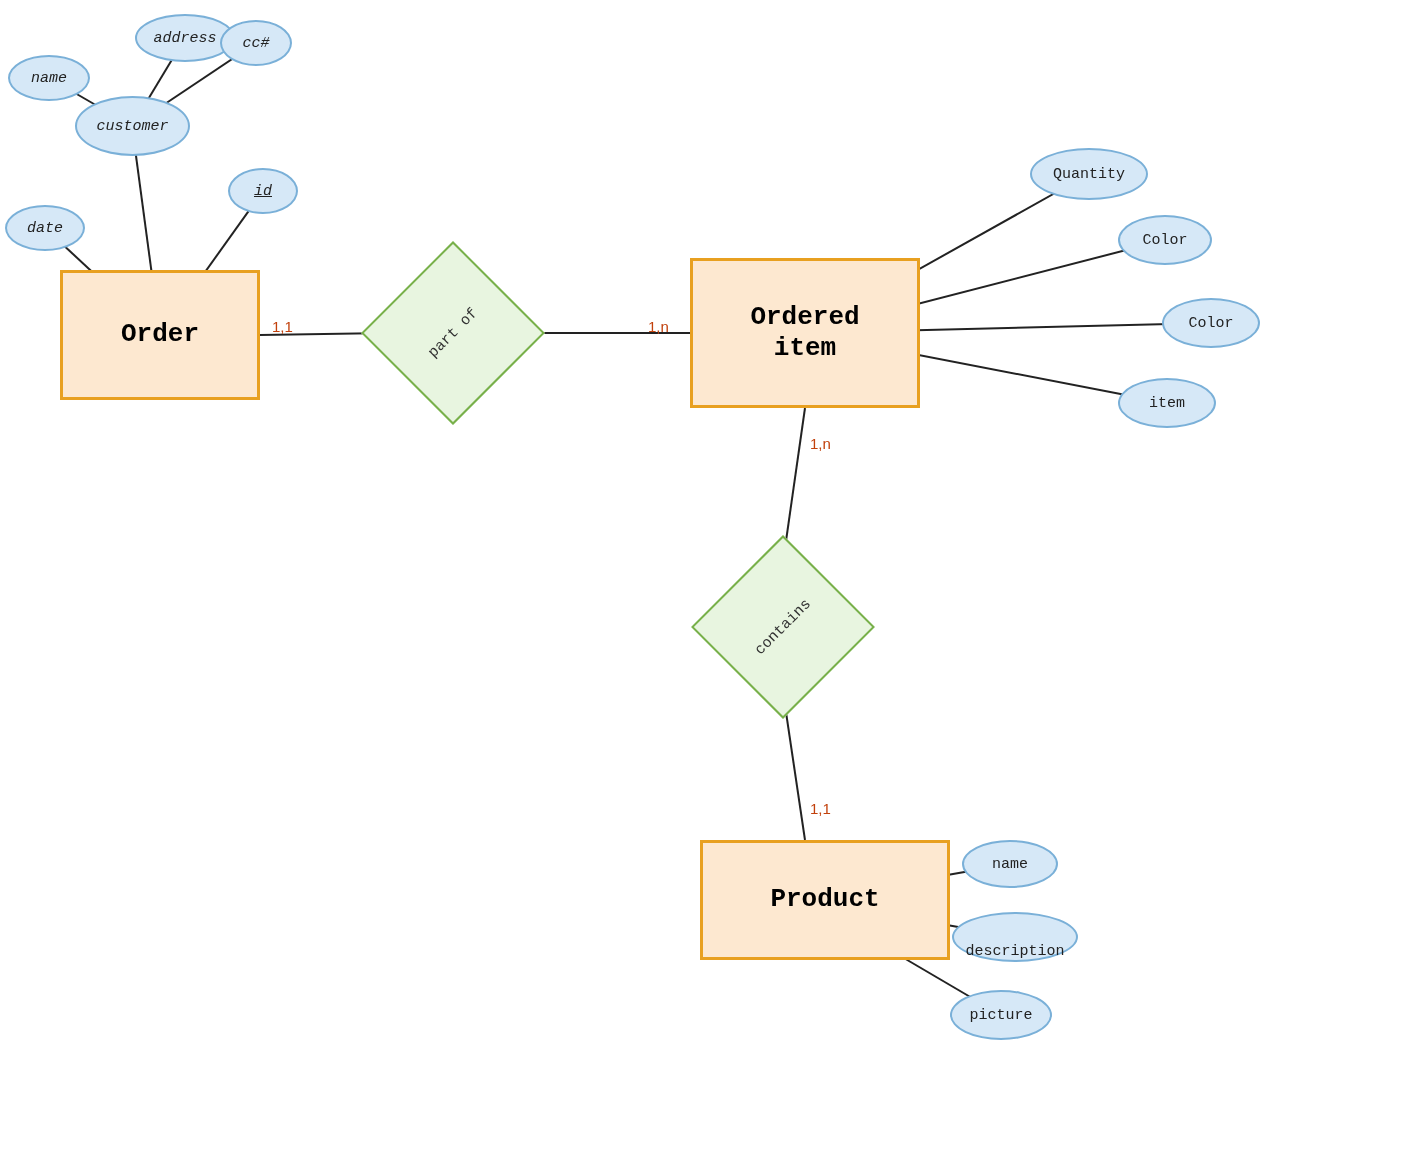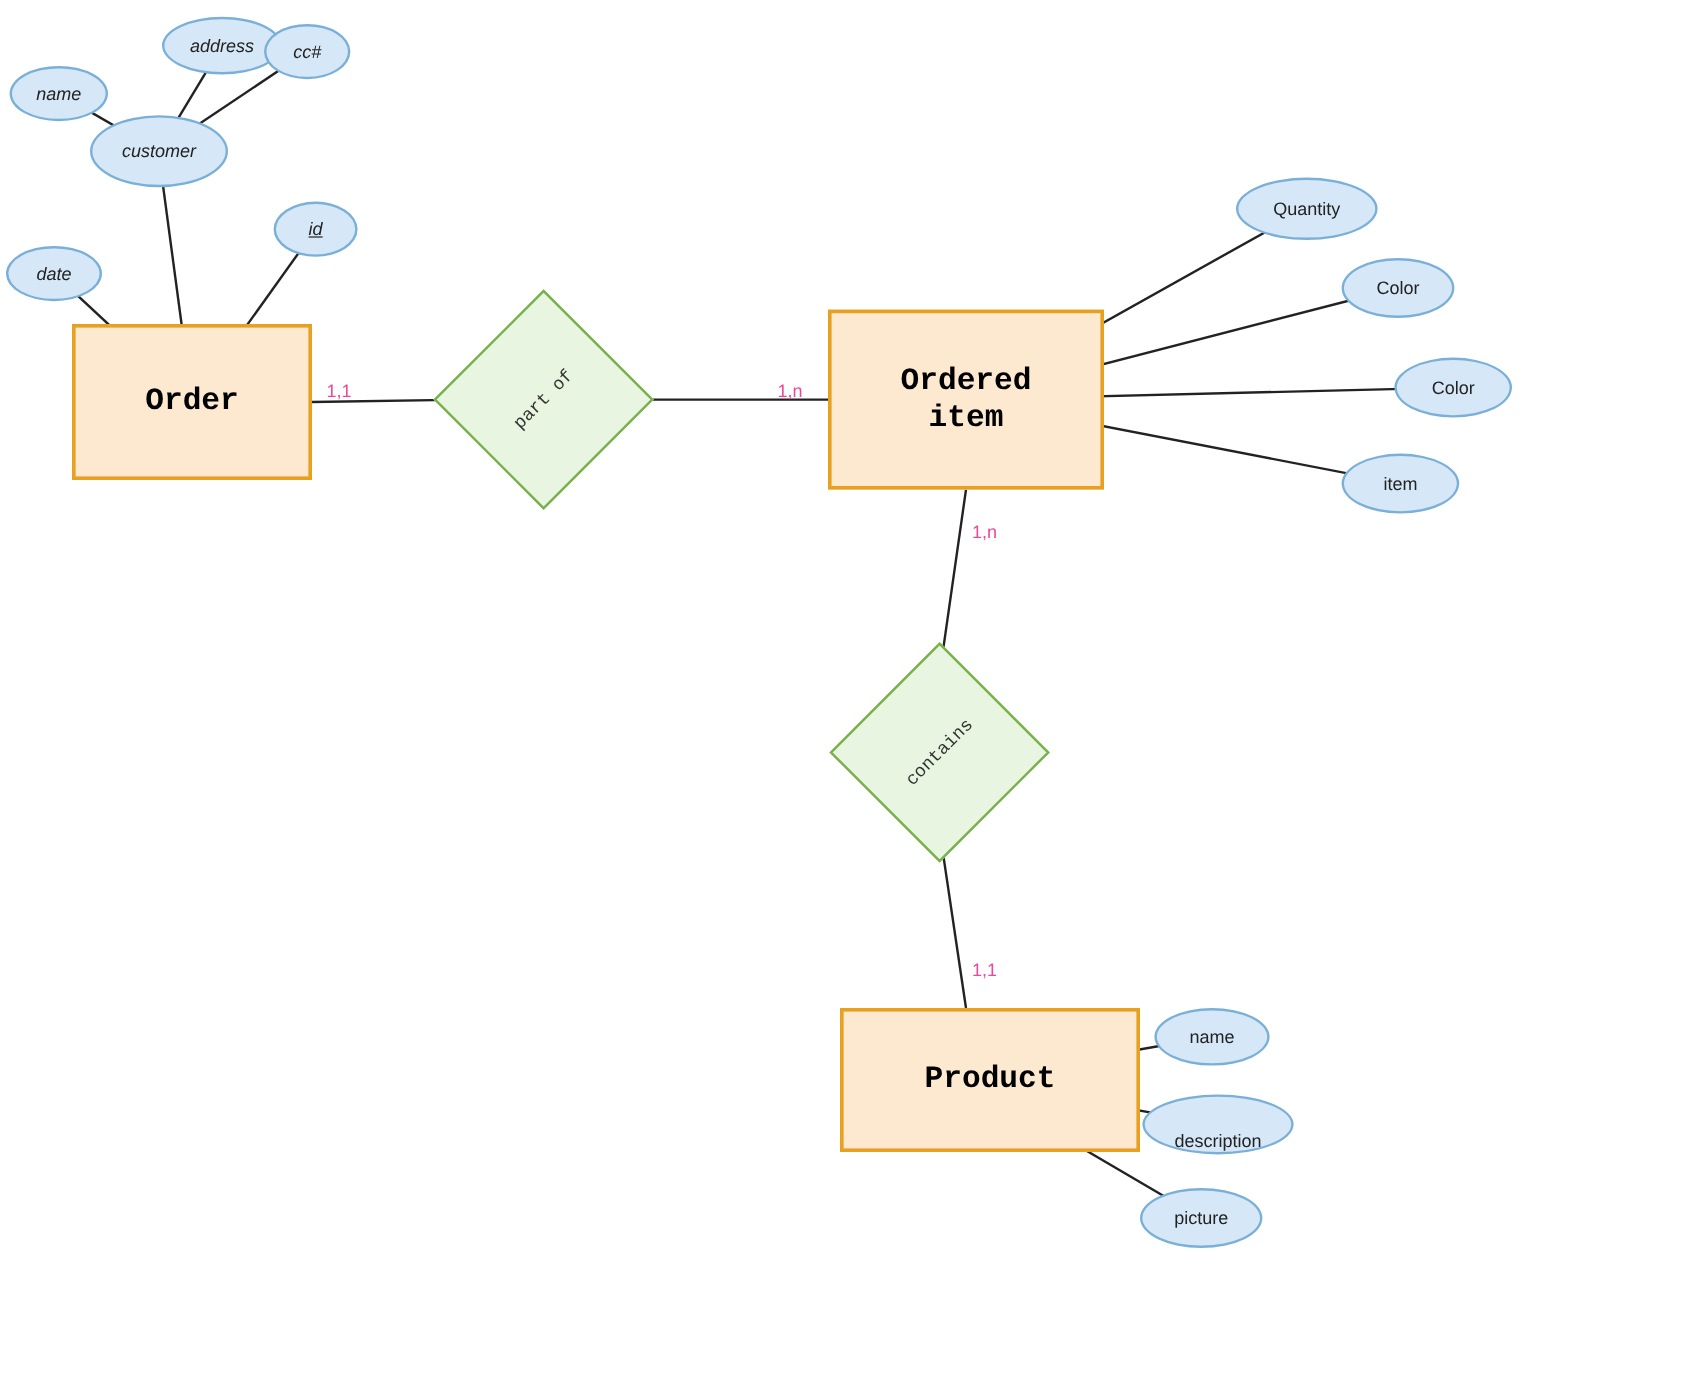--- a/index.html
+++ b/index.html
@@ -44,37 +44,37 @@
       white-space: nowrap;
     }
     .attribute-ellipse {
       position: absolute;
       background: #d6e8f7;
       border: 2px solid #7ab0d8;
       border-radius: 50%;
       display: flex;
       align-items: center;
       justify-content: center;
-      font-family: Liberation Sans, sans-serif;
+      font-family: Liberation Mono, monospace;
       font-size: 15px;
       color: #222;
       text-align: center;
     }
     .attribute-ellipse.underline span {
       text-decoration: underline;
       font-style: italic;
     }
     .attribute-ellipse.italic span {
       font-style: italic;
     }
     .cardinality {
       position: absolute;
       font-family: Arial, sans-serif;
       font-size: 15px;
-      color: #ec4899;
+      color: #c2410c;
     }
     svg.lines {
       position: absolute;
       top: 0; left: 0;
       width: 1418px;
       height: 1154px;
       pointer-events: none;
     }
   </style>
 </head>

